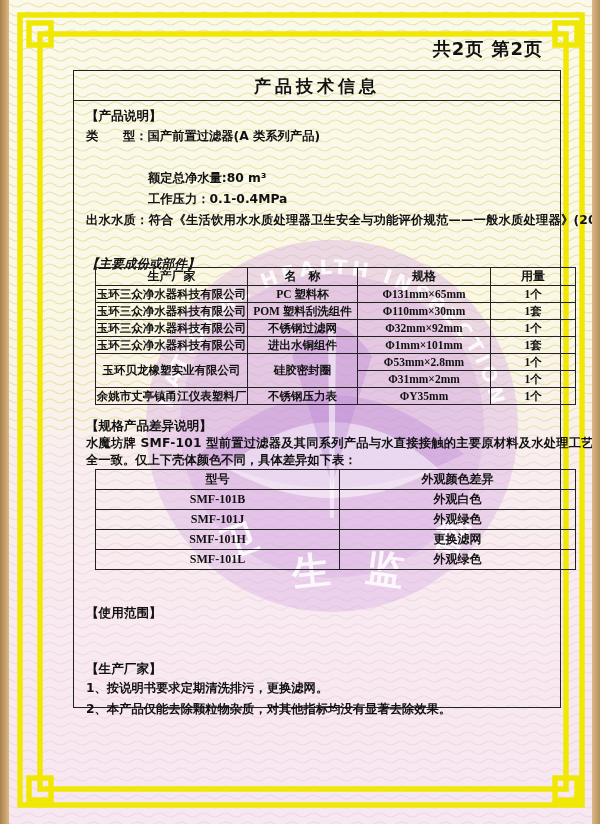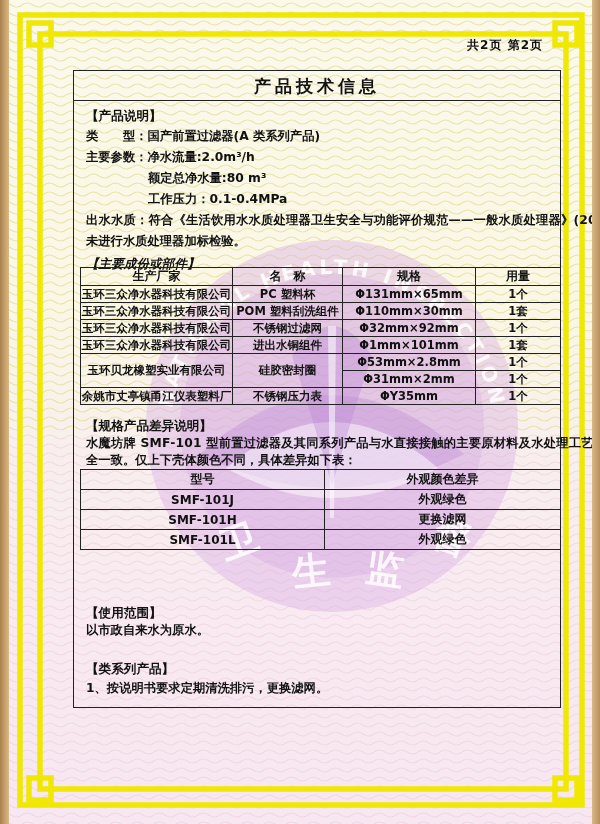--- a/index.html
+++ b/index.html
@@ -11,40 +11,40 @@
   }
   .layer{position:absolute;left:0;top:0;width:600px;height:824px;}
   .page-bg{
     background:linear-gradient(180deg,#fbf9ea 0%,#faf7e5 38%,#f8eeee 58%,#f8e9f1 82%,#f7e7f0 100%);
   }
   .edge{position:absolute;top:0;bottom:0;z-index:50;}
   .edge-left{left:0;width:9px;background:linear-gradient(90deg,#a8804f,#caa36b 60%,#d8b987);}
   .edge-right{right:0;width:8px;background:linear-gradient(90deg,#d8b987,#b88f5e);}
   .page-label{
     position:absolute;top:37px;right:57px;z-index:30;
-    font-size:12px;font-weight:700;letter-spacing:1px;white-space:nowrap;
+    font-size:18px;font-weight:700;letter-spacing:1px;white-space:nowrap;
   }
   .doc-box{
     position:absolute;left:73px;top:70px;width:488px;height:638px;z-index:20;
     border:1.5px solid #222;box-sizing:border-box;
   }
   .doc-title{
     position:absolute;left:0;top:0;width:100%;height:30px;line-height:30px;
     text-align:center;font-size:17px;font-weight:700;letter-spacing:4px;
     border-bottom:1.5px solid #222;box-sizing:border-box;
   }
   .ln{
     position:absolute;left:12px;right:8px;height:17px;line-height:17px;
     font-size:12.3px;font-weight:700;white-space:nowrap;
   }
   .ln .lbl{display:inline-block;}
   .indent{left:74px;}
   .heading{font-size:12.6px;}
-  table{border-collapse:collapse;table-layout:fixed;position:absolute;left:6px;
-        font-size:11.5px;font-weight:700;}
+  table{border-collapse:collapse;table-layout:fixed;position:absolute;left:21px;
+        font-size:11.5px;font-weight:700;font-family:Liberation Serif, serif;}
   td,th{border:1.5px solid #222;text-align:center;vertical-align:middle;
         padding:0;overflow:hidden;white-space:nowrap;}
   .tbl-components{top:196px;width:480px;}
   .tbl-components th{height:15px;font-size:12px;}
   .tbl-components td{height:16px;margin-left:8px;}
   .tbl-variants{top:398px;width:480px;font-size:12px;}
   .tbl-variants th,.tbl-variants td{height:19px;}
   .small-gap{letter-spacing:0.2px;}
 </style>
 </head>
@@ -98,27 +98,23 @@
 </svg>
 
 <div class="page-label">共2页  第2页</div>
 
 <div class="doc-box">
 
   <div class="doc-title">产品技术信息</div>
 
   <div class="ln" style="top:57px;">类　　型：国产前置过滤器(A 类系列产品)</div>
   <div class="ln heading" style="top:36px;">【产品说明】</div>
-  <div class="ln" style="top:78px;">
-    <span class="lbl">主要参数：</span><span>净水流量:2.0m³/h</span>
-  </div>
   <div class="ln indent" style="top:99px;">额定总净水量:80 m³</div>
   <div class="ln indent" style="top:120px;">工作压力：0.1-0.4MPa</div>
   <div class="ln small-gap" style="top:141px;">出水水质：符合《生活饮用水水质处理器卫生安全与功能评价规范——一般水质处理器》(2001) 的要求。</div>
-  <div class="ln" style="top:162px;">未进行水质处理器加标检验。</div>
 
   <div class="ln heading" style="top:184px;font-style:italic;">【主要成份或部件】</div>
   <table class="tbl-components">
     <colgroup>
         <col style="width:152px">
         <col style="width:110px">
         <col style="width:133px">
         <col style="width:85px">
       </colgroup>
     <tbody>
@@ -178,35 +174,39 @@
     <colgroup>
         <col style="width:244px">
         <col style="width:236px">
       </colgroup>
     <tbody>
         <tr>
       <th>型号</th>
       <th>外观颜色差异</th>
     </tr>
     <tr>
+      <td>SMF-101B</td>
+      <td>外观白色</td>
+    </tr>
+    <tr>
       <td>SMF-101J</td>
       <td>外观绿色</td>
     </tr>
     <tr>
       <td>SMF-101H</td>
       <td>更换滤网</td>
     </tr>
     <tr>
       <td>SMF-101L</td>
       <td>外观绿色</td>
     </tr>
   </tbody>
     </table>
 
   <div class="ln heading" style="top:533px;">【使用范围】</div>
-  <div class="ln" style="top:551px;">以市政自来水为原水。</div>
-
-  <div class="ln heading" style="top:589px;">【类系列产品】</div>
+
+  <div class="ln heading" style="top:589px;">【生产厂家】</div>
   <div class="ln" style="top:609px;">1、按说明书要求定期清洗排污，更换滤网。</div>
+  <div class="ln" style="top:630px;">2、本产品仅能去除颗粒物杂质，对其他指标均没有显著去除效果。</div>
 </div>
 
 <div class="edge edge-left"></div>
 <div class="edge edge-right"></div>
 
 </body></html>

